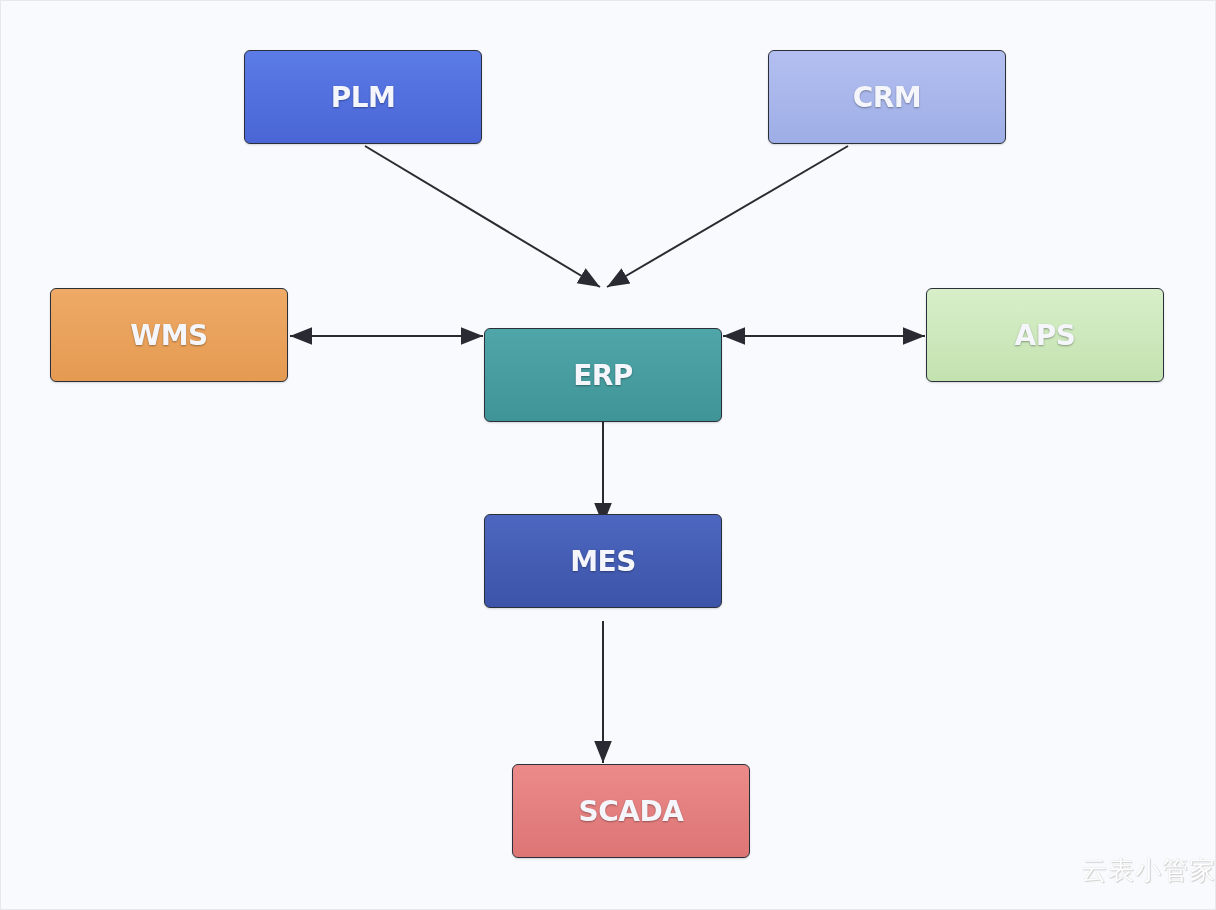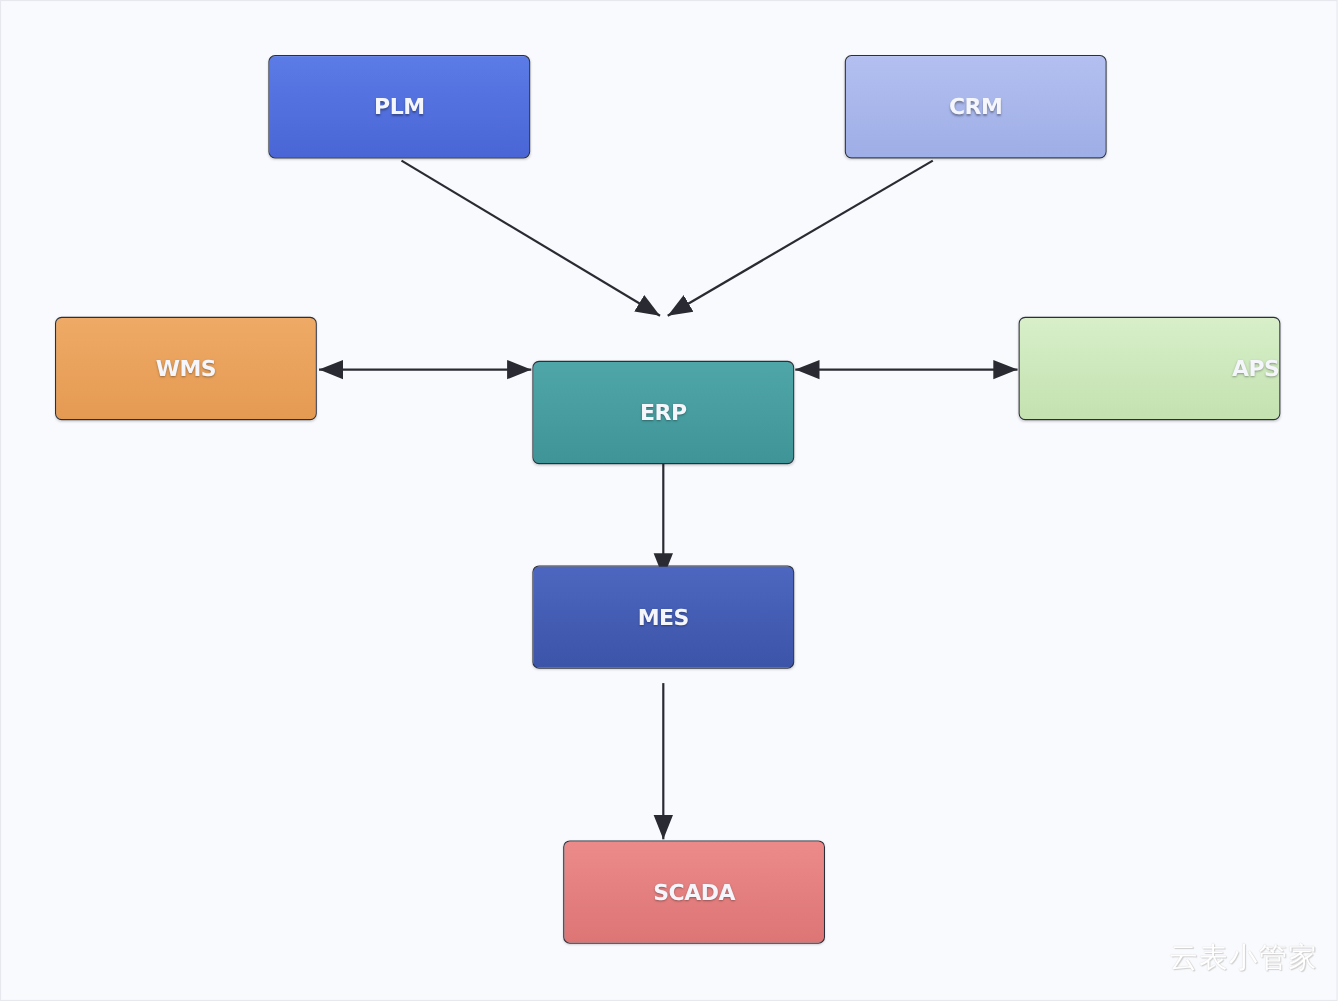--- a/index.html
+++ b/index.html
@@ -13,34 +13,34 @@
     position: absolute; left: 0; top: 0; width: 1214px; height: 908px;
     border: 1px solid #e6e8ee; background: #f9fafd;
   }
   svg.edges { position: absolute; left: 0; top: 0; width: 1216px; height: 910px; }
   .node {
     position: absolute; width: 238px; height: 94px;
     border: 1.5px solid #2b2f3a; border-radius: 6px;
     box-sizing: border-box;
     display: flex; align-items: center; justify-content: center;
     font-family: "DejaVu Sans", sans-serif;
-    font-size: 20px; font-weight: bold; letter-spacing: -0.5px;
+    font-size: 28px; font-weight: bold; letter-spacing: -0.5px;
     color: #f4f6fb;
     text-shadow: 0 1px 2px rgba(0,0,0,0.35);
     box-shadow: 0 1px 2px rgba(0,0,0,0.15);
   }
   #n-plm   { left: 244px; top: 50px;  background: linear-gradient(#5b7be6, #4a66d6); }
   #n-crm   { left: 728px; top: 50px;  background: linear-gradient(#b3bff0, #9eaee6); margin-left: 40px; }
   #n-wms   { left: 50px;  top: 288px; background: linear-gradient(#eeaa66, #e59a52); }
   #n-erp   { left: 484px; top: 288px; background: linear-gradient(#4fa6a8, #3f9497); margin-top: 40px; }
-  #n-aps   { left: 926px; top: 288px; background: linear-gradient(#d8efc9, #c3e2b0); justify-content: flex-end; }
+  #n-aps   { left: 926px; top: 288px; background: linear-gradient(#d8efc9, #c3e2b0); }
   #n-mes   { left: 484px; top: 514px; background: linear-gradient(#4d67c0, #3c54a8); }
   #n-scada { left: 512px; top: 764px; background: linear-gradient(#ec8a8a, #dd7575); }
   .watermark {
-    position: absolute; right: 18px; bottom: 22px;
+    position: absolute; right: 0; bottom: 22px;
     font-family: "DejaVu Sans", sans-serif; font-size: 26px;
     color: #ffffff; letter-spacing: 1px;
     text-shadow: 0 0 1px #c8c8c8, 1px 1px 1px #d0d0d0;
   }
 </style>
 </head>
 <body>
 
 <div class="frame"></div>
 

